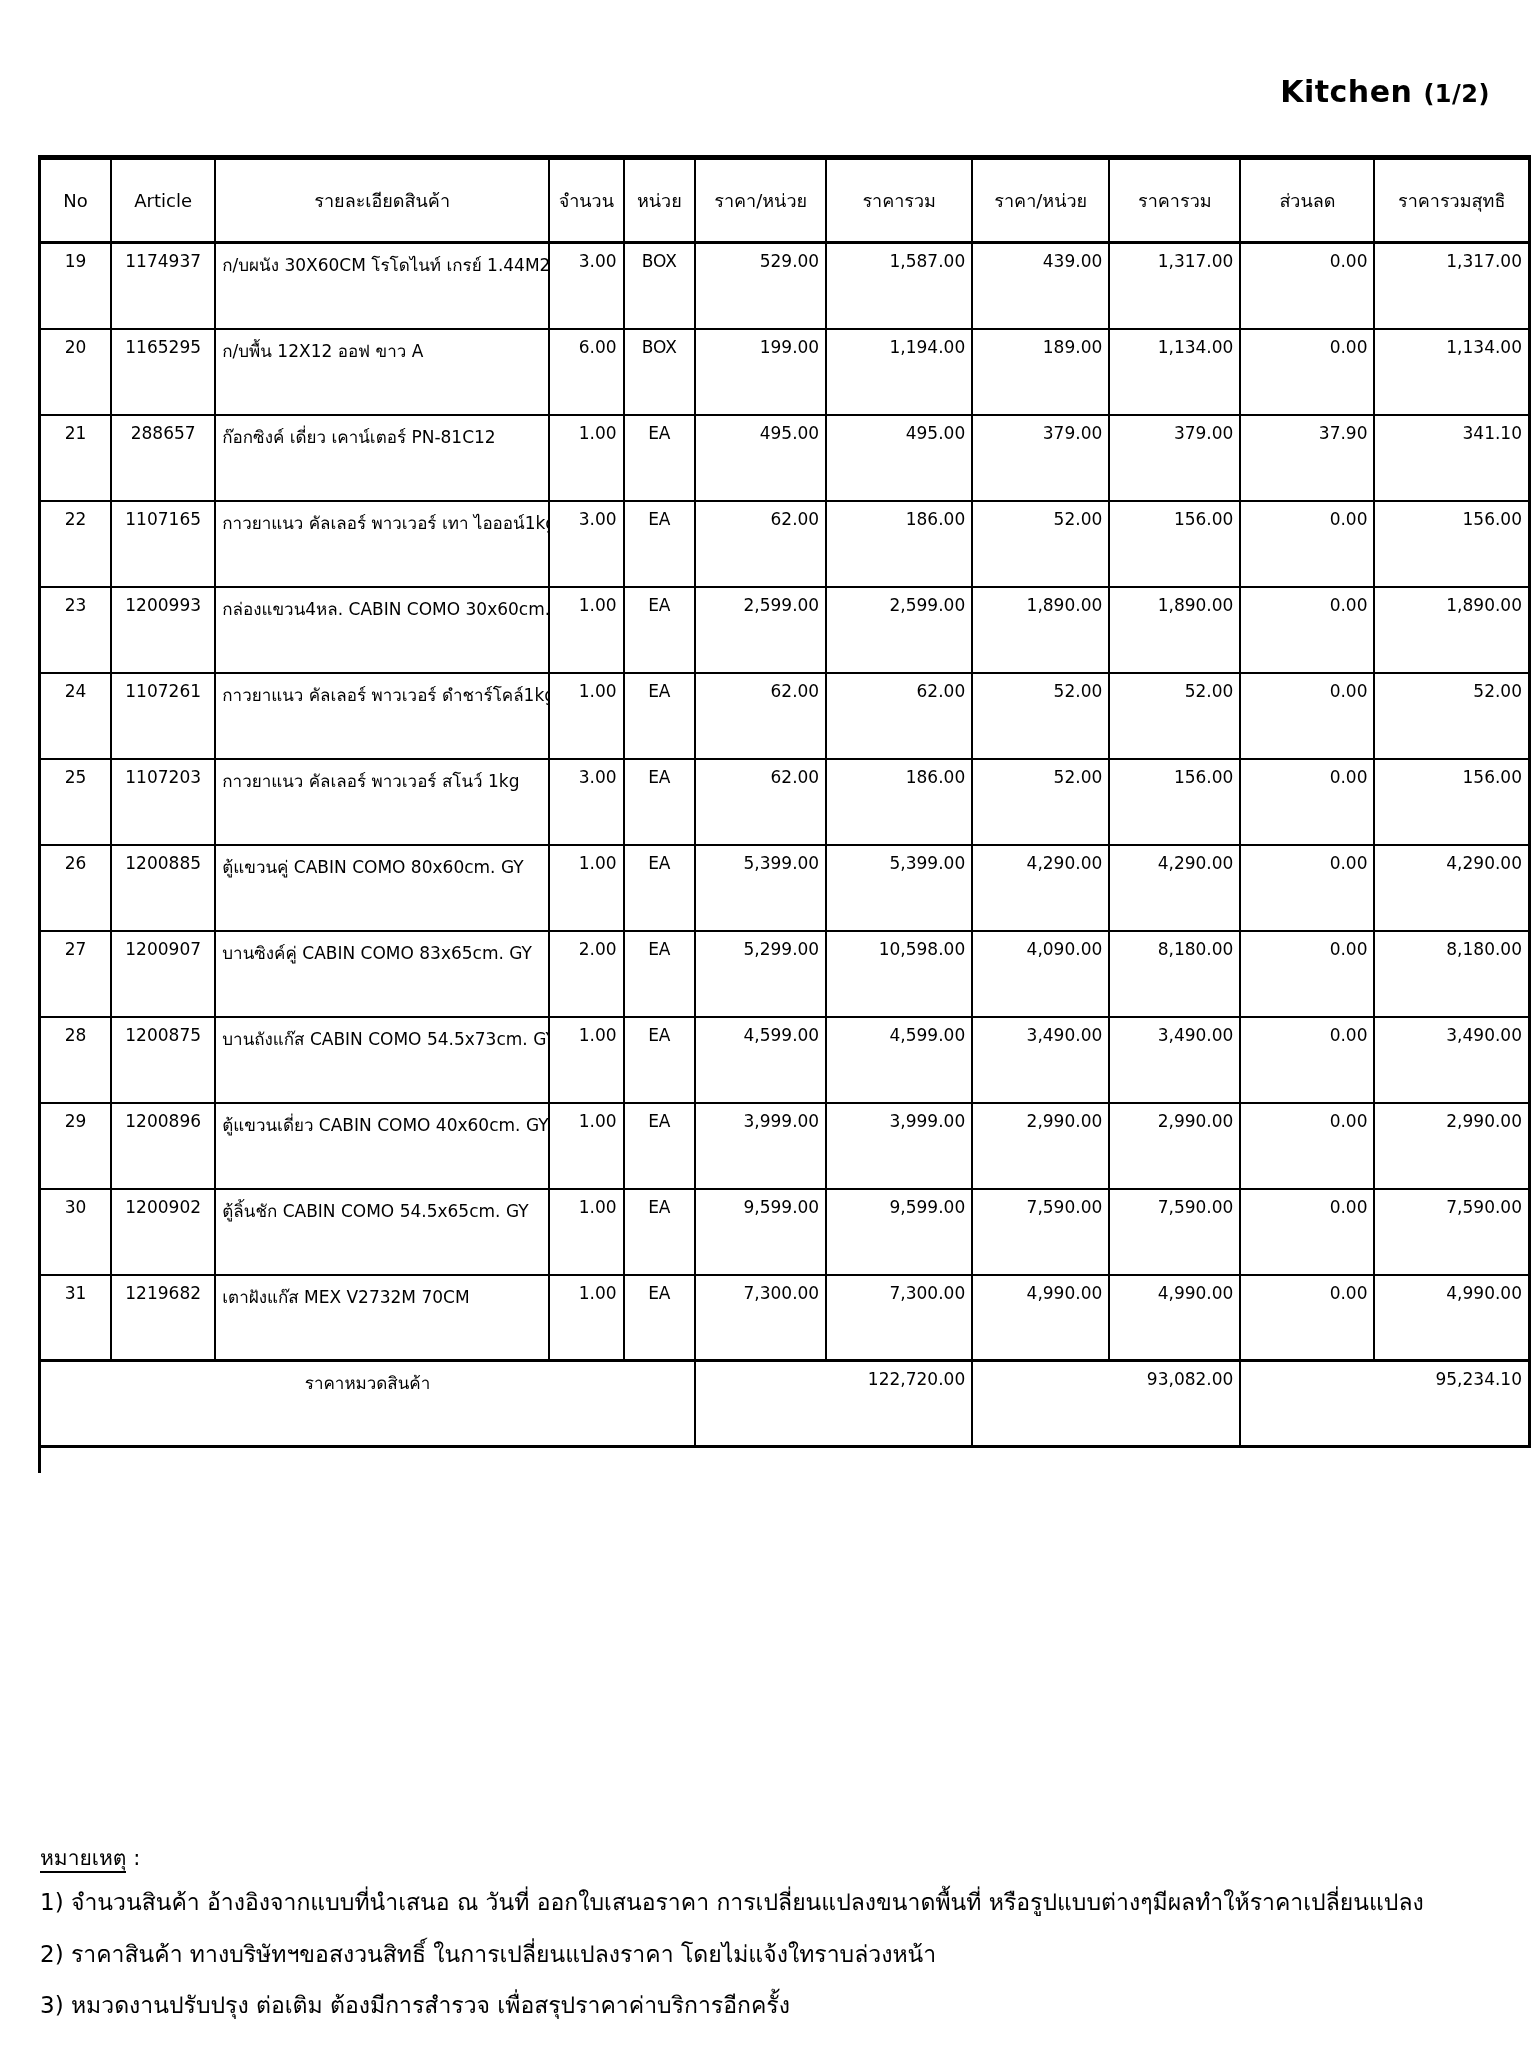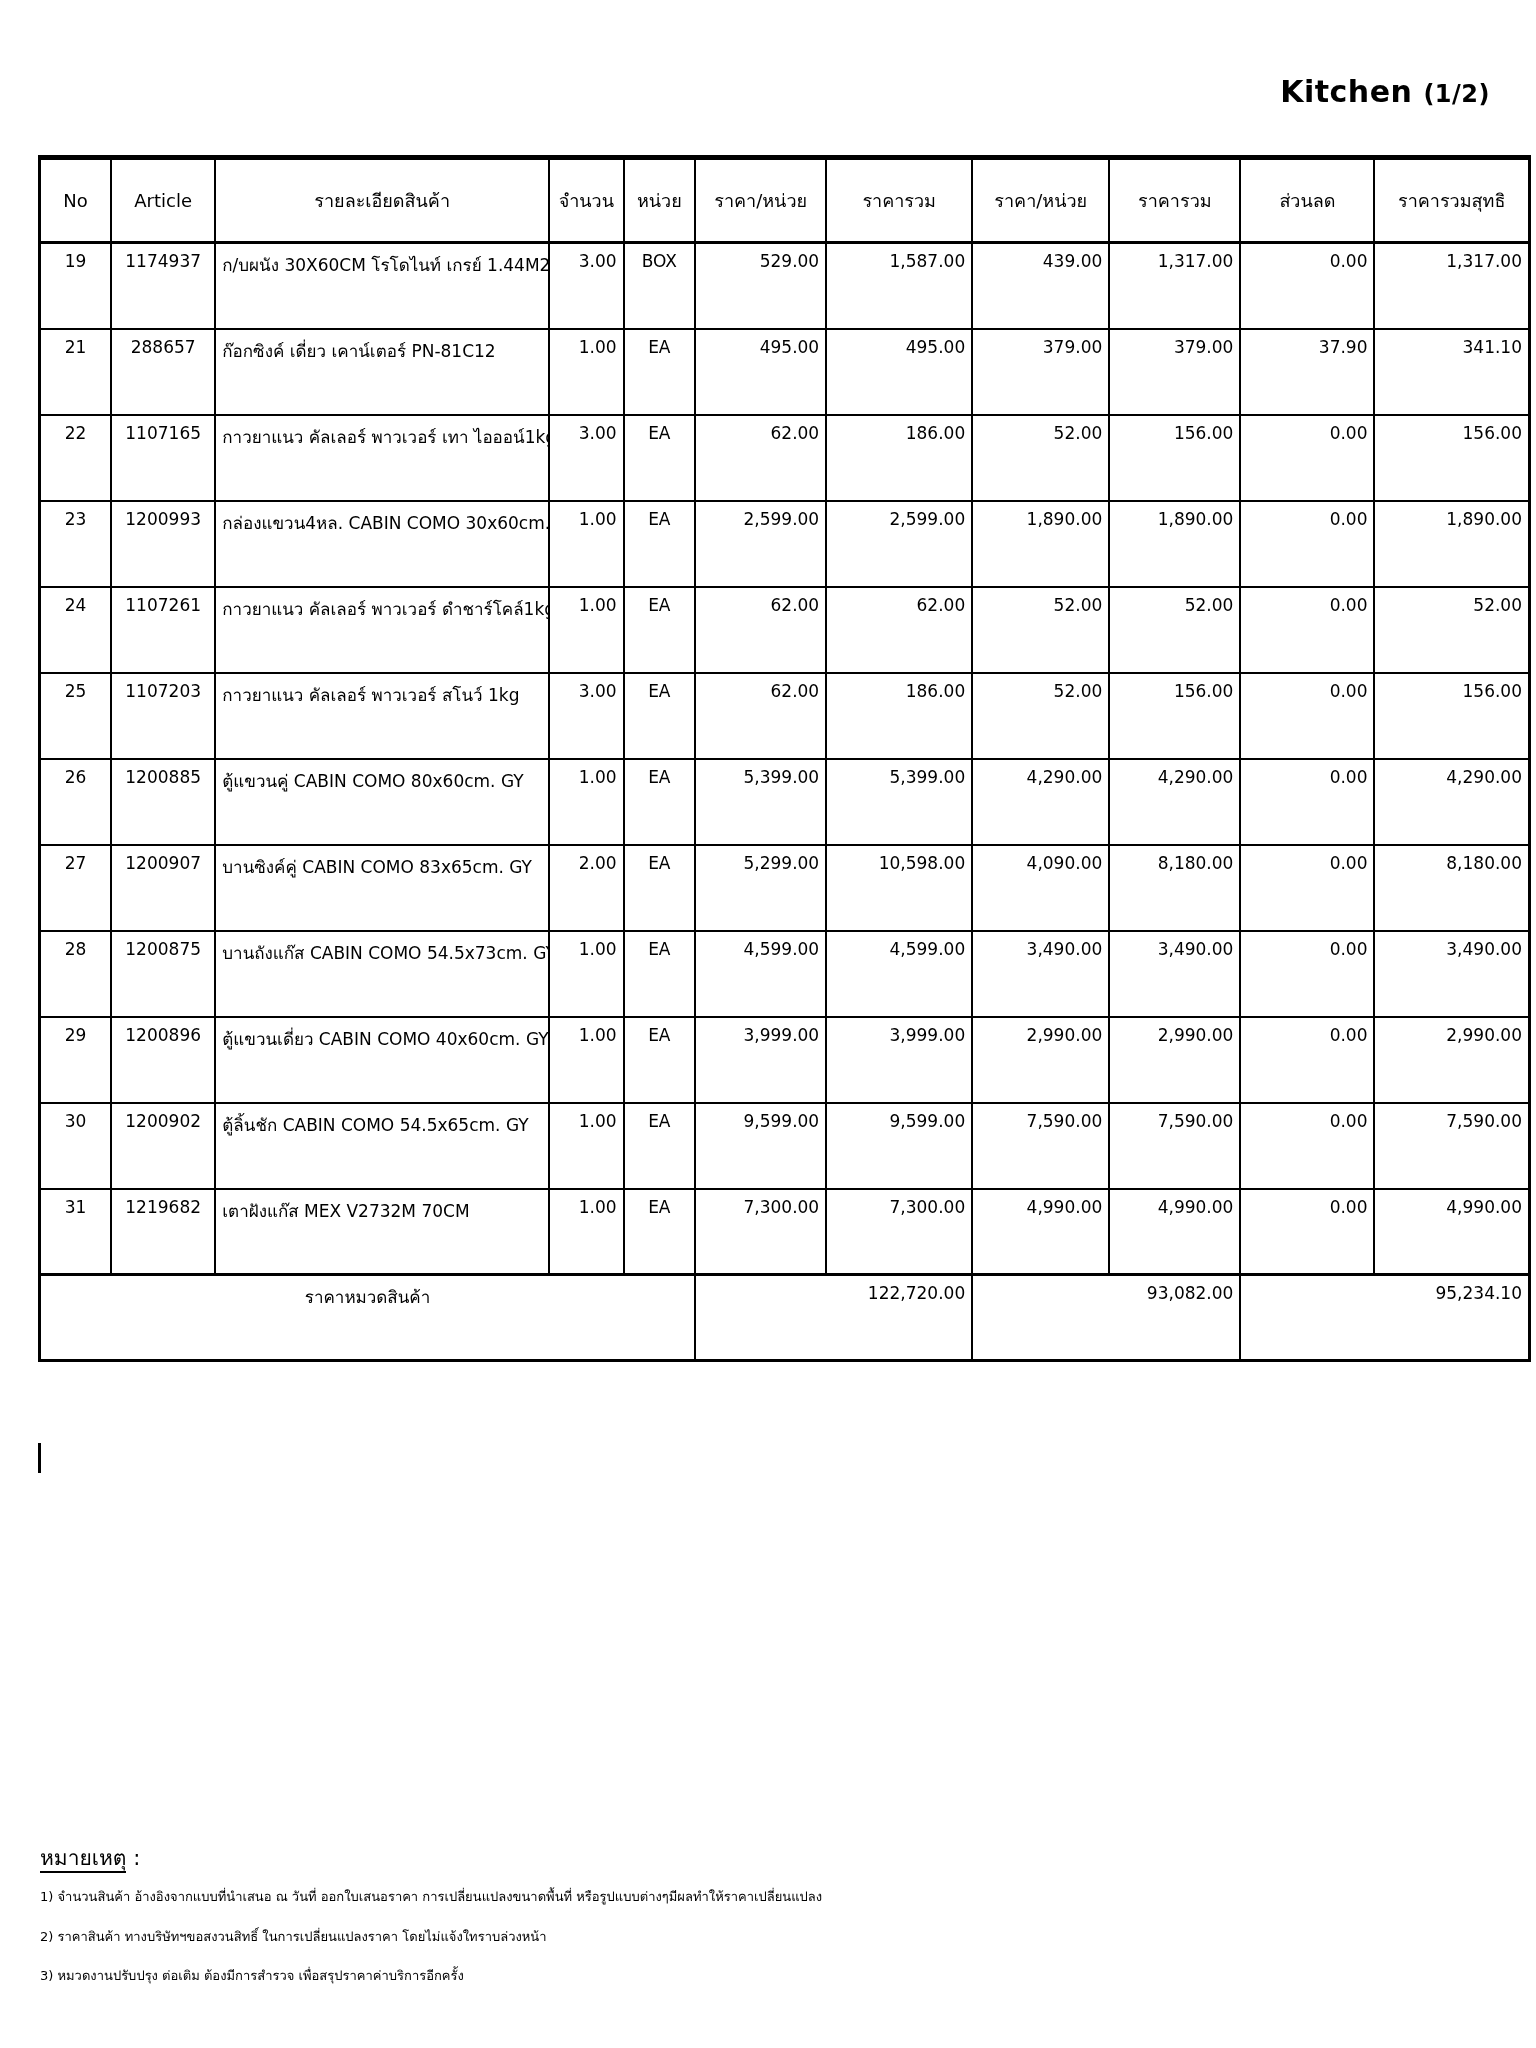--- a/index.html
+++ b/index.html
@@ -36,21 +36,21 @@
   td.sum-label{text-align:center;font-size:18px;}
   .table-stub{
     position:absolute;left:38px;top:1443px;width:3px;height:30px;background:#000;
   }
   .notes{
     position:absolute;left:40px;top:1846px;width:1460px;
     font-size:20px;line-height:1.2;
   }
   .notes-heading{margin:0 0 18px 0;font-size:21px;}
   .notes-heading .u{border-bottom:2px solid #000;padding-bottom:1px;}
-  .notes p.note-line{margin:0 0 24px 0;font-size:13px;}
+  .notes p.note-line{margin:0 0 24px 0;font-size:23px;}
 </style>
 </head>
 <body>
 
 <div class="page-title">
   <span>Kitchen</span>
   <span class="title-page">(1/2)</span>
 </div>
 
 <table class="quote">
@@ -90,20 +90,33 @@
       <td class="c-qty">3.00</td>
       <td class="c-unit">BOX</td>
       <td class="c-num">529.00</td>
       <td class="c-num">1,587.00</td>
       <td class="c-num">439.00</td>
       <td class="c-num">1,317.00</td>
       <td class="c-num">0.00</td>
       <td class="c-num">1,317.00</td>
     </tr>
     <tr>
+      <td class="c-no">20</td>
+      <td class="c-article">1165295</td>
+      <td class="c-desc">ก/บพื้น 12X12 ออฟ ขาว A</td>
+      <td class="c-qty">6.00</td>
+      <td class="c-unit">BOX</td>
+      <td class="c-num">199.00</td>
+      <td class="c-num">1,194.00</td>
+      <td class="c-num">189.00</td>
+      <td class="c-num">1,134.00</td>
+      <td class="c-num">0.00</td>
+      <td class="c-num">1,134.00</td>
+    </tr>
+    <tr>
       <td class="c-no">21</td>
       <td class="c-article">288657</td>
       <td class="c-desc">ก๊อกซิงค์ เดี่ยว เคาน์เตอร์ PN-81C12</td>
       <td class="c-qty">1.00</td>
       <td class="c-unit">EA</td>
       <td class="c-num">495.00</td>
       <td class="c-num">495.00</td>
       <td class="c-num">379.00</td>
       <td class="c-num">379.00</td>
       <td class="c-num">37.90</td>

